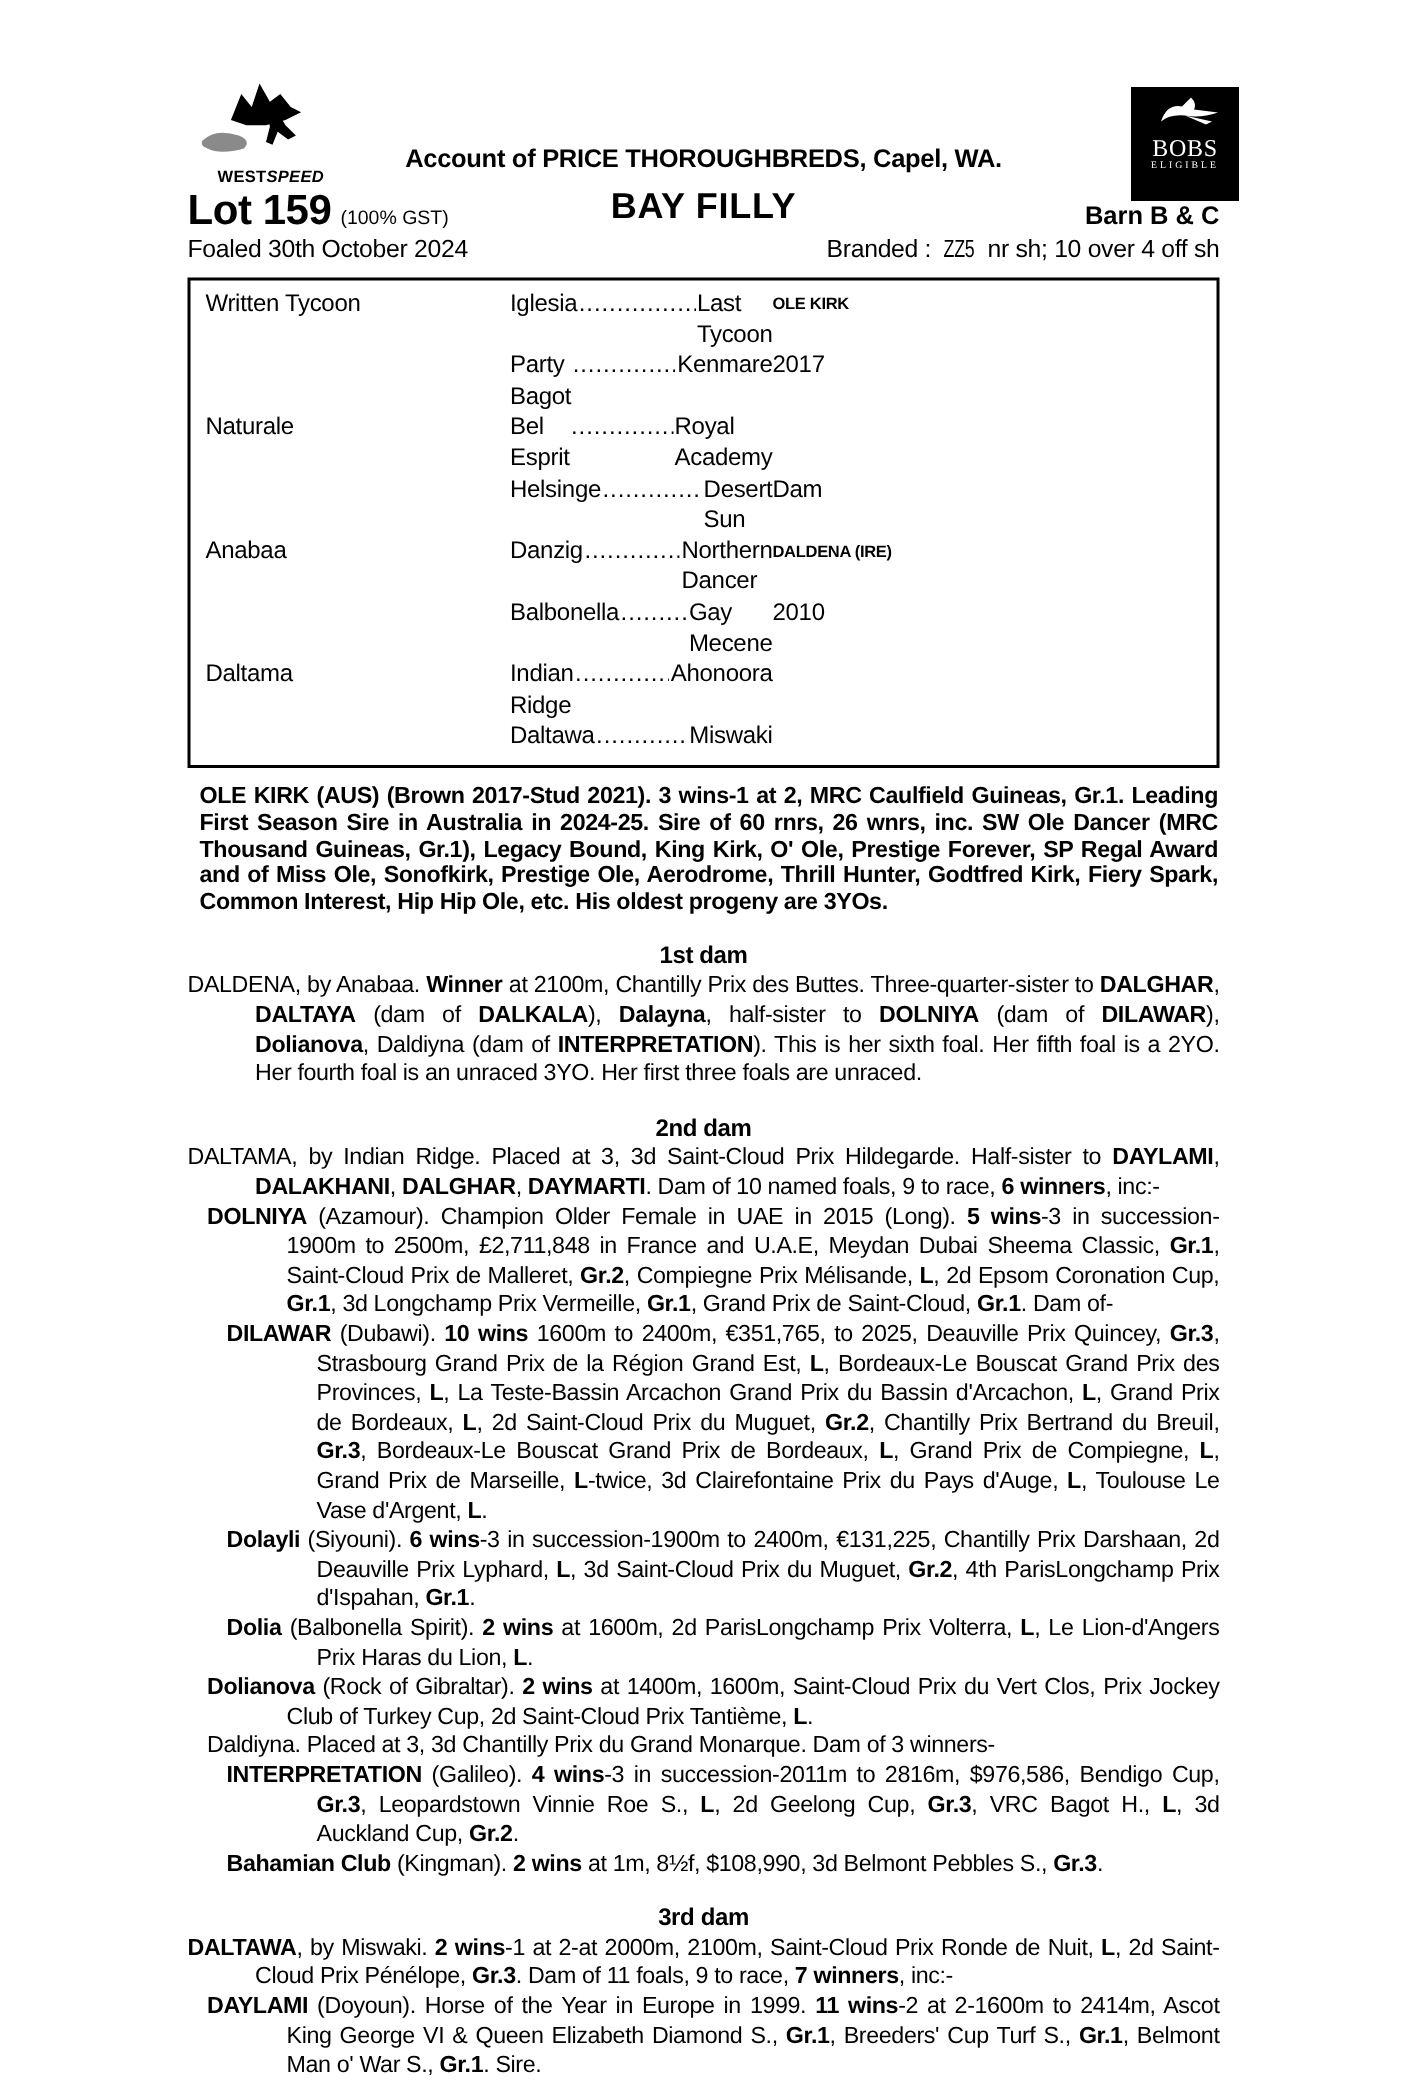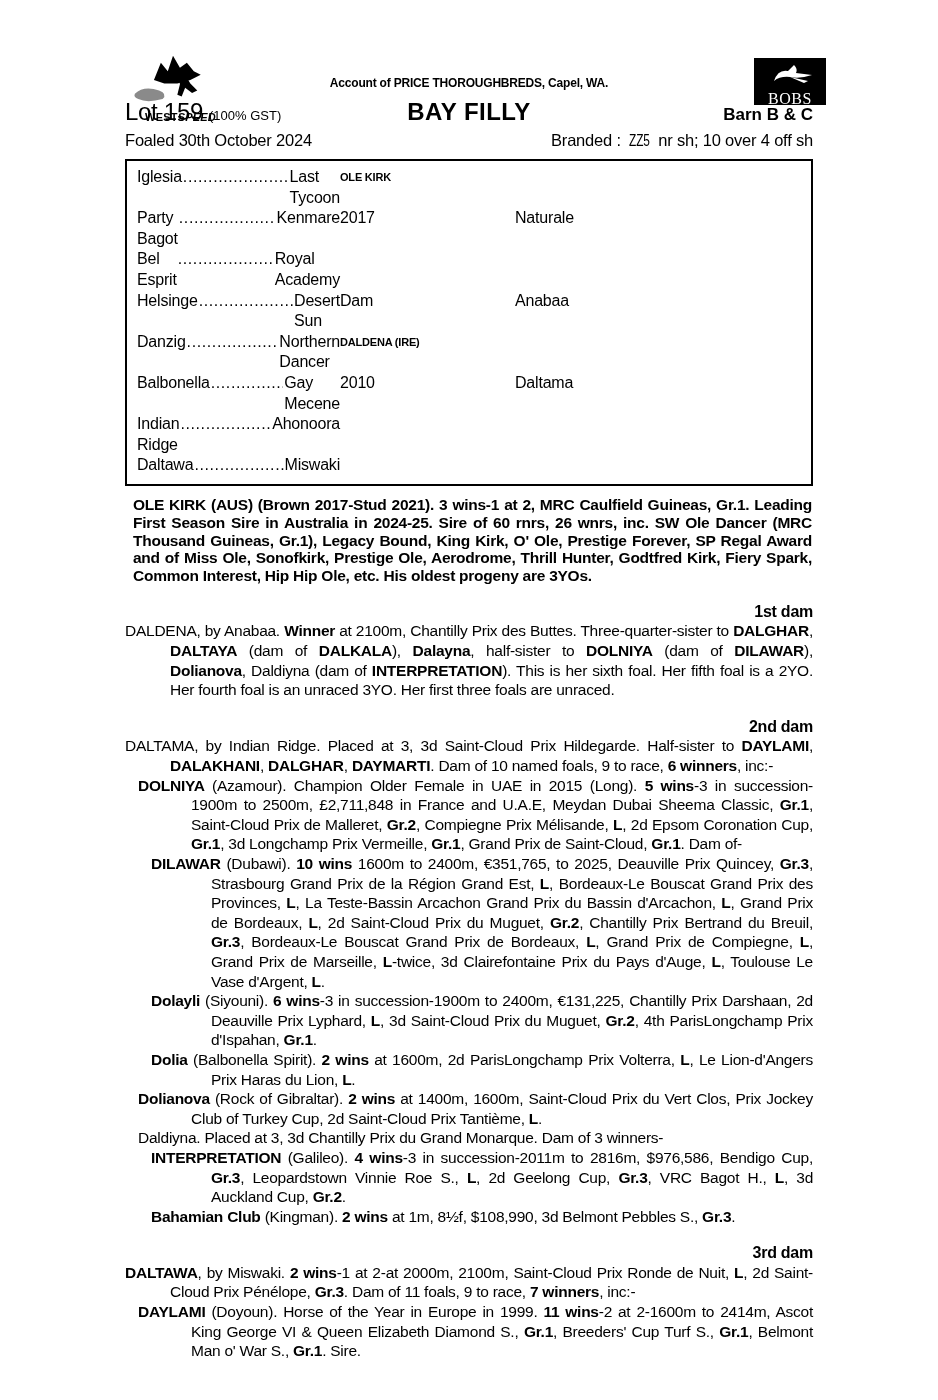--- a/index.html
+++ b/index.html
@@ -14,32 +14,32 @@
   }
   
   .logo-west {
     position: absolute; left: 127px; top: 54px; width: 92px;
     text-align: center;
   }
   .west-text { font-size: 11px; margin-top: 1px; letter-spacing: 0.2px; }
   .west-text .w1 { font-weight: bold; padding-left: 15px; }
   .west-text .w2 { font-style: italic; font-weight: 600; }
   .account {
-    text-align: center; font-weight: bold; font-size: 12px;
-    margin-top: 20px; letter-spacing: -0.2px;
+    text-align: center; font-weight: bold; font-size: 17px;
+    margin-top: 40px; letter-spacing: -0.2px;
   }
   .logo-bobs {
     position: absolute; right: 112px; top: 58px;
-    width: 72px; height: 47px; background: #000; color: #fff;
+    width: 72px; height: 76px; background: #000; color: #fff;
     text-align: center; padding-top: 3px;
   }
   .bobs-title { font-family: "Liberation Serif", serif; font-size: 16px; line-height: 15px; letter-spacing: 0.5px; }
   .bobs-sub { font-size: 6.5px; letter-spacing: 2px; font-family: "Liberation Serif", serif; }
   .lot-row { position: relative; display: flex; align-items: baseline; margin-top: 8px; height: 30px; }
-  .lot-label { font-size: 24px; font-weight: normal; letter-spacing: -0.3px; }
+  .lot-label { font-size: 28px; font-weight: bold; letter-spacing: -0.3px; }
   .gst { font-size: 13px; margin-left: 6px; }
   .filly-title {
     position: absolute; left: 0; right: 0; text-align: center;
     font-size: 24px; font-weight: bold; letter-spacing: 0.5px;
   }
   .barn { margin-left: auto; font-size: 17px; font-weight: bold; }
   .foal-row { display: flex; justify-content: space-between; font-size: 16.5px; margin-top: 3px; margin-bottom: 9px; letter-spacing: -0.2px; }
   .brand-code { display: inline-block; transform: scaleX(0.72); transform-origin: center; font-weight: 500; }
   
   .ped {
@@ -52,21 +52,21 @@
   }
   .ped .c1.bold { font-weight: bold; font-size: 11px; }
   .ped .c3 { display: flex; align-items: baseline; }
   .ped .dots { flex: 1 1 auto; overflow: hidden; white-space: nowrap; margin: 0 1px; }
   .ped .dots::after { content: "...................................................................."; letter-spacing: 0.6px; }
   
   .body-blocks { margin-top: 10px; }
   .blk { font-size: 15.5px; line-height: 19.6px; text-align: justify; letter-spacing: -0.25px; }
   .blk .b { font-weight: bold; }
   .sire { font-weight: bold; line-height: 17.8px; padding-left: 8px; padding-right: 1px; }
-  .heading { font-weight: bold; margin-top: 17px; font-size: 16px; text-align: right; }
+  .heading { font-weight: bold; margin-top: 17px; font-size: 16px; text-align: center; }
   .l1 { padding-left: 45px; text-indent: -45px; }
   .l2 { padding-left: 66px; text-indent: -53px; }
   .l3 { padding-left: 86px; text-indent: -60px; }
 </style>
 </head>
 <body>
 
 <div class="page">
 
   <div class="logo-west">
@@ -95,20 +95,21 @@
     <span class="filly-title">BAY FILLY</span>
     <span class="barn">Barn B &amp; C</span>
   </div>
 
   <div class="foal-row">
     <span>Foaled 30th October 2024</span>
     <span><span>Branded : </span><span class="brand-code">ZZ5</span><span> nr sh; 10 over 4 off sh</span></span>
   </div>
 
   <div class="ped">
+    <div class="c2">Written Tycoon</div>
     <div class="c3">
         <span>Iglesia</span>
         <span class="dots"></span>
         <span>Last Tycoon</span>
       </div>
 
     <div class="c1 bold">OLE KIRK</div>
     <div class="c2"></div>
     <div class="c3">
         <span>Party Bagot</span>

